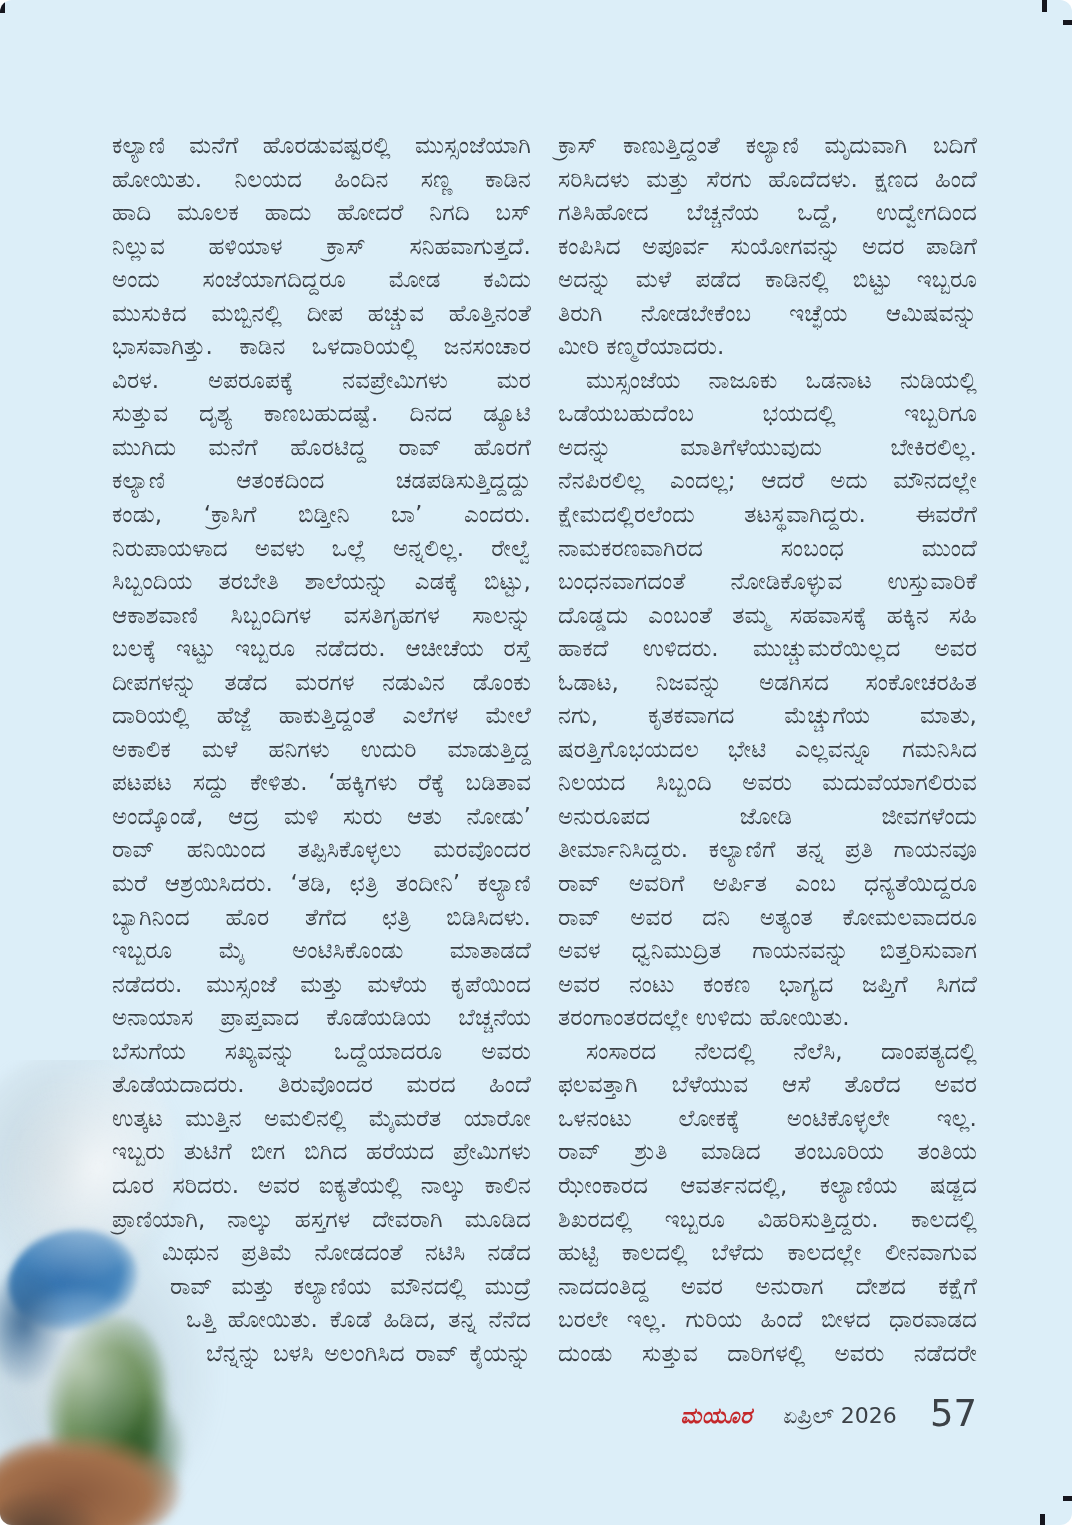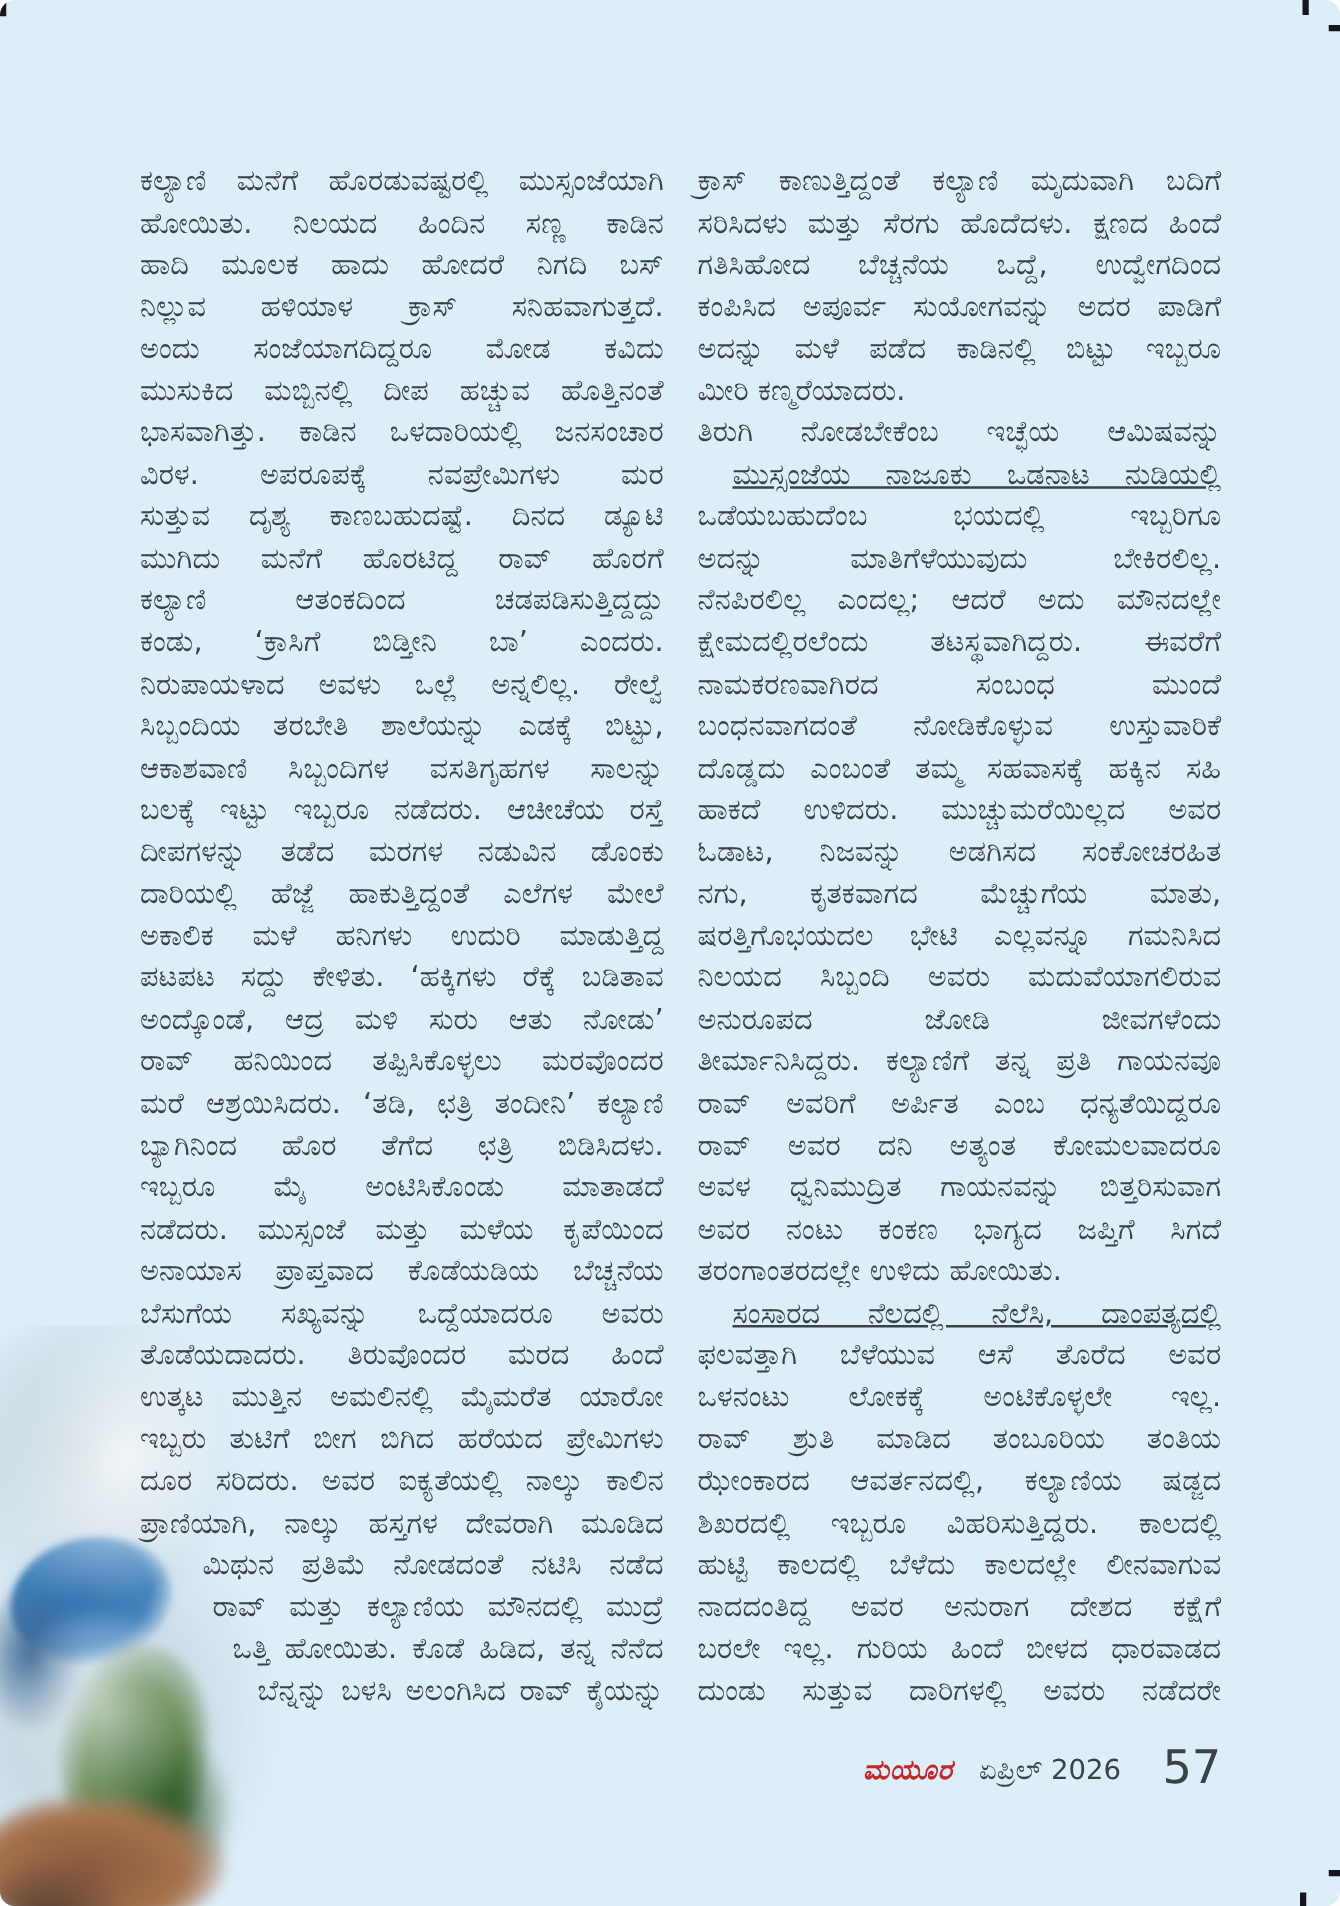--- a/index.html
+++ b/index.html
@@ -65,36 +65,36 @@
   
   .col{
     position:absolute;top:129px;width:419px;
     font-size:23px;line-height:33.55px;color:var(--ink);
     letter-spacing:.1px;
   }
   #col-left{left:112px;}
   #col-right{left:558px;}
   .ln{text-align:justify;text-align-last:justify;white-space:normal;}
   .ln.end{text-align-last:left;}
-  .ln.ps{padding-left:28px;text-decoration:underline;}
+  .ln.ps{padding-left:28px;}
   .ln.w1{padding-left:50px;}
   .ln.w2{padding-left:58px;}
   .ln.w3{padding-left:74px;}
   .ln.w4{padding-left:94px;}
 
   
   .footer{
     position:absolute;left:558px;top:1392px;width:419px;
     text-align:right;color:var(--ink);white-space:nowrap;
   }
   .footer .mag{
     color:var(--logo-red);font-weight:bold;font-style:italic;
     font-size:22px;letter-spacing:.5px;vertical-align:baseline;
   }
-  .footer .issue{font-size:22px;margin-left:16px;vertical-align:baseline;}
+  .footer .issue{font-size:22px;margin-left:26px;vertical-align:baseline;}
   .footer .pagenum{font-size:37px;margin-left:28px;vertical-align:-3px;}
 </style>
 </head>
 <body>
 
 <div class="page">
 
   <div class="crop tl-v"></div>
   <div class="crop tr-v"></div>
   <div class="crop tr-h"></div>
@@ -153,22 +153,22 @@
       <div class="ln w3">ಒತ್ತಿ ಹೋಯಿತು. ಕೊಡೆ ಹಿಡಿದ, ತನ್ನ ನೆನೆದ</div>
       <div class="ln w4">ಬೆನ್ನನ್ನು ಬಳಸಿ ಅಲಂಗಿಸಿದ ರಾವ್ ಕೈಯನ್ನು</div>
     </div>
 
   <div class="col" id="col-right">
       <div class="ln">ಕ್ರಾಸ್ ಕಾಣುತ್ತಿದ್ದಂತೆ ಕಲ್ಯಾಣಿ ಮೃದುವಾಗಿ ಬದಿಗೆ</div>
       <div class="ln">ಸರಿಸಿದಳು ಮತ್ತು ಸೆರಗು ಹೊದೆದಳು. ಕ್ಷಣದ ಹಿಂದೆ</div>
       <div class="ln">ಗತಿಸಿಹೋದ ಬೆಚ್ಚನೆಯ ಒದ್ದೆ, ಉದ್ವೇಗದಿಂದ</div>
       <div class="ln">ಕಂಪಿಸಿದ ಅಪೂರ್ವ ಸುಯೋಗವನ್ನು ಅದರ ಪಾಡಿಗೆ</div>
       <div class="ln">ಅದನ್ನು ಮಳೆ ಪಡೆದ ಕಾಡಿನಲ್ಲಿ ಬಿಟ್ಟು ಇಬ್ಬರೂ</div>
+      <div class="ln">ತಿರುಗಿ ನೋಡಬೇಕೆಂಬ ಇಚ್ಛೆಯ ಆಮಿಷವನ್ನು</div>
       <div class="ln end">ಮೀರಿ ಕಣ್ಮರೆಯಾದರು.</div>
-      <div class="ln">ತಿರುಗಿ ನೋಡಬೇಕೆಂಬ ಇಚ್ಛೆಯ ಆಮಿಷವನ್ನು</div>
       <div class="ln ps">ಮುಸ್ಸಂಜೆಯ ನಾಜೂಕು ಒಡನಾಟ ನುಡಿಯಲ್ಲಿ</div>
       <div class="ln">ಒಡೆಯಬಹುದೆಂಬ ಭಯದಲ್ಲಿ ಇಬ್ಬರಿಗೂ</div>
       <div class="ln">ಅದನ್ನು ಮಾತಿಗೆಳೆಯುವುದು ಬೇಕಿರಲಿಲ್ಲ.</div>
       <div class="ln">ನೆನಪಿರಲಿಲ್ಲ ಎಂದಲ್ಲ; ಆದರೆ ಅದು ಮೌನದಲ್ಲೇ</div>
       <div class="ln">ಕ್ಷೇಮದಲ್ಲಿರಲೆಂದು ತಟಸ್ಥವಾಗಿದ್ದರು. ಈವರೆಗೆ</div>
       <div class="ln">ನಾಮಕರಣವಾಗಿರದ ಸಂಬಂಧ ಮುಂದೆ</div>
       <div class="ln">ಬಂಧನವಾಗದಂತೆ ನೋಡಿಕೊಳ್ಳುವ ಉಸ್ತುವಾರಿಕೆ</div>
       <div class="ln">ದೊಡ್ಡದು ಎಂಬಂತೆ ತಮ್ಮ ಸಹವಾಸಕ್ಕೆ ಹಕ್ಕಿನ ಸಹಿ</div>
       <div class="ln">ಹಾಕದೆ ಉಳಿದರು. ಮುಚ್ಚುಮರೆಯಿಲ್ಲದ ಅವರ</div>
       <div class="ln">ಓಡಾಟ, ನಿಜವನ್ನು ಅಡಗಿಸದ ಸಂಕೋಚರಹಿತ</div>

